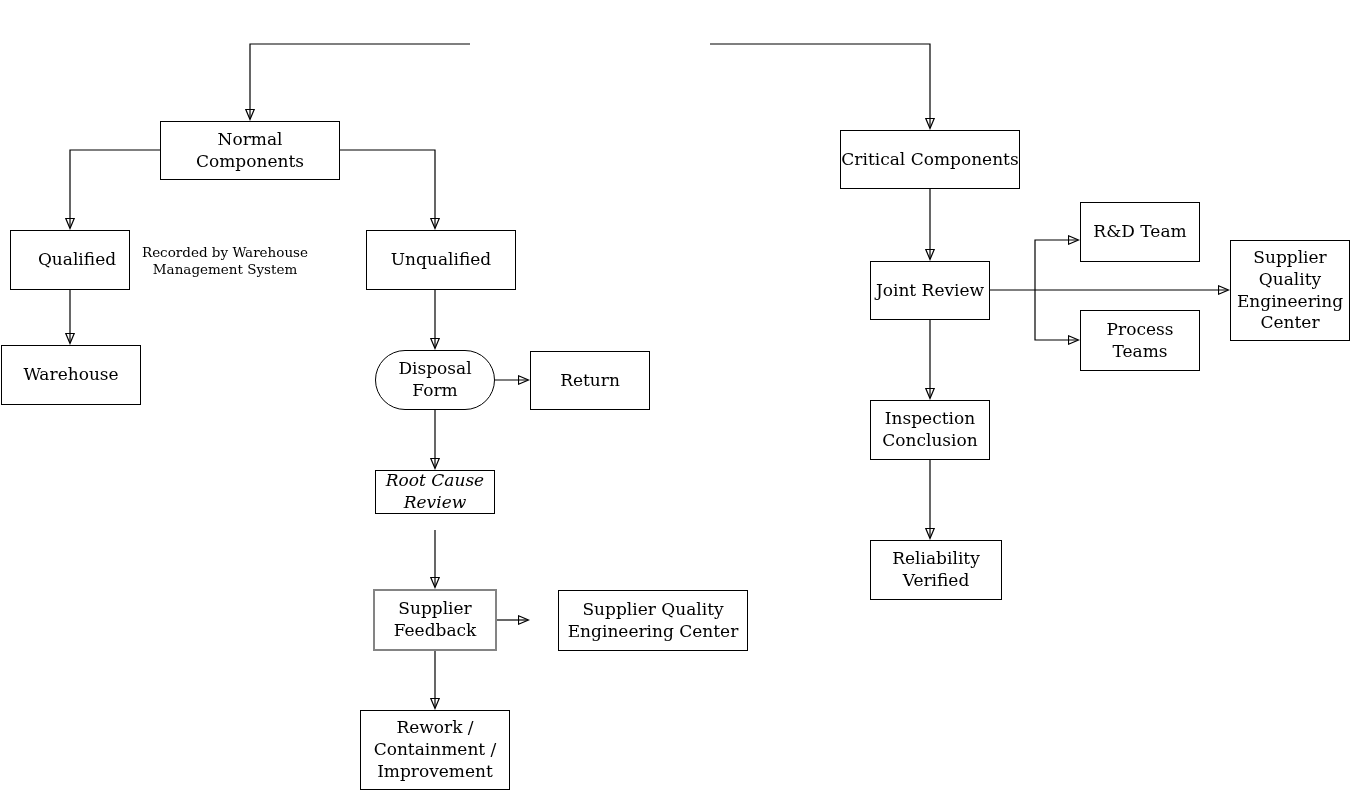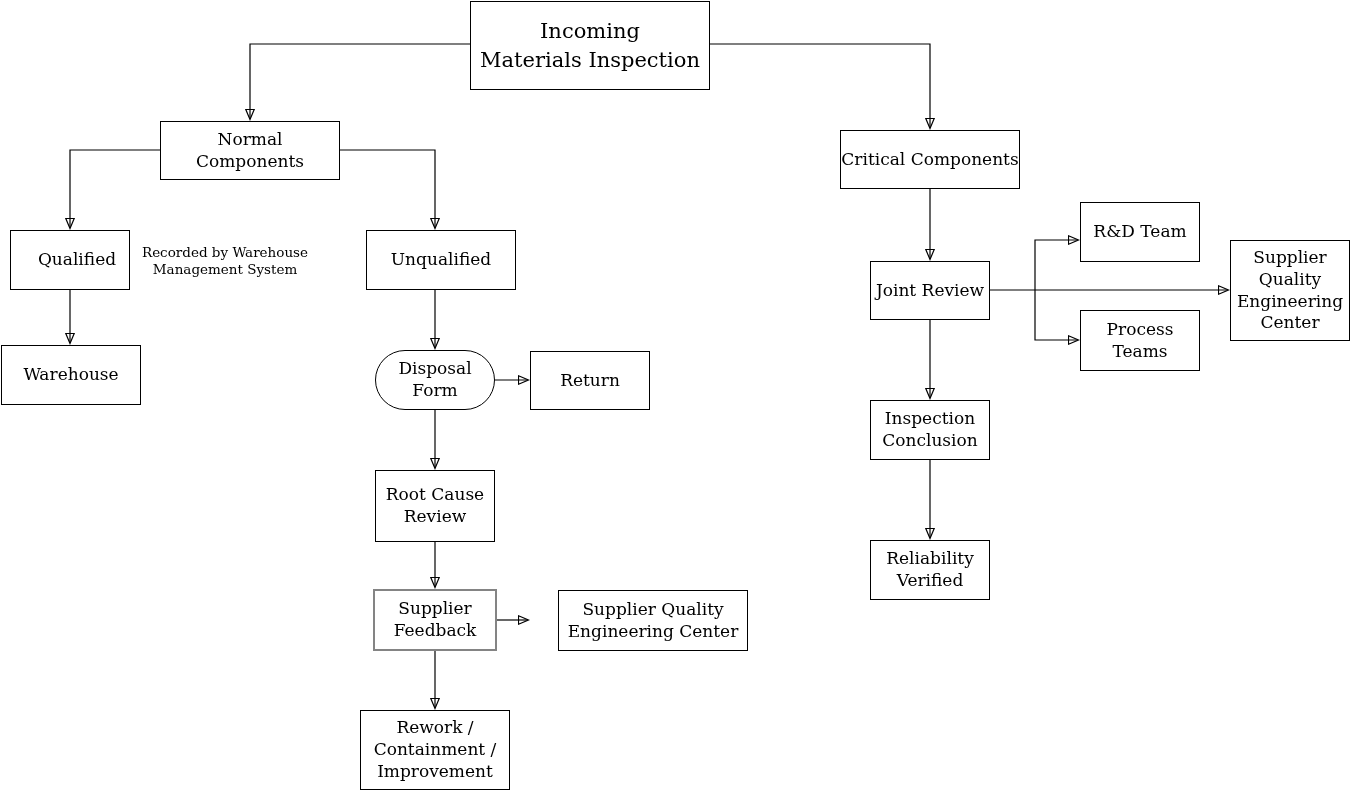--- a/index.html
+++ b/index.html
@@ -80,39 +80,37 @@
     <path d="M497,620 L528,620" marker-end="url(#arrow)"></path>
     <path d="M435,651 L435,708" marker-end="url(#arrow)"></path>
     <path d="M930,189 L930,259" marker-end="url(#arrow)"></path>
     <path d="M990,290 L1228,290" marker-end="url(#arrow)"></path>
     <path d="M1035,290 L1035,240 L1078,240" marker-end="url(#arrow)"></path>
     <path d="M1035,290 L1035,340 L1078,340" marker-end="url(#arrow)"></path>
     <path d="M930,320 L930,398" marker-end="url(#arrow)"></path>
     <path d="M930,460 L930,538" marker-end="url(#arrow)"></path>
   </svg>
 
-  <div class="node title" style="left:470px; top:1px; width:240px; height:89px;">Incoming
-Materials Inspection</div>
 
   <div class="node" style="left:160px; top:121px; width:180px; height:59px;">Normal Components</div>
 
   <div class="node" style="left:840px; top:130px; width:180px; height:59px;">Critical Components</div>
 
   <div class="node" style="left:10px; top:230px; width:120px; height:60px;padding-left:14px;">Qualified</div>
 
   <div class="node" style="left:366px; top:230px; width:150px; height:60px;">Unqualified</div>
 
   <div class="node" style="left:1px; top:345px; width:140px; height:60px;">Warehouse</div>
 
   <div class="node" style="left:375px; top:350px; width:120px; height:60px;border-radius:30px;">Disposal
 Form</div>
 
   <div class="node" style="left:530px; top:351px; width:120px; height:59px;">Return</div>
 
-  <div class="node" style="left:375px; top:470px; width:120px; height:72px;">Root Cause
+  <div class="node" style="left:375px; top:470px; width:120px; height:44px;font-style:italic;">Root Cause
 Review</div>
 
   <div class="node highlight" style="left:373px; top:589px; width:124px; height:62px;">Supplier
 Feedback</div>
 
   <div class="node" style="left:530px; top:590px; width:190px; height:61px;margin-left:28px;">Supplier Quality
 Engineering Center</div>
 
   <div class="node" style="left:360px; top:710px; width:150px; height:80px;">Rework /
 Containment /
@@ -126,20 +124,20 @@
 Teams</div>
 
   <div class="node" style="left:1230px; top:240px; width:120px; height:101px;">Supplier
 Quality
 Engineering
 Center</div>
 
   <div class="node" style="left:870px; top:400px; width:120px; height:60px;">Inspection
 Conclusion</div>
 
-  <div class="node" style="left:870px; top:540px; width:120px; height:60px;">Reliability
+  <div class="node" style="left:870px; top:540px; width:132px; height:60px;">Reliability
 Verified</div>
 
   <div class="annotation" style="left:125px; top:244px; width:200px;">Recorded by Warehouse
 Management System</div>
 
 
 </div>
 
 </body></html>

